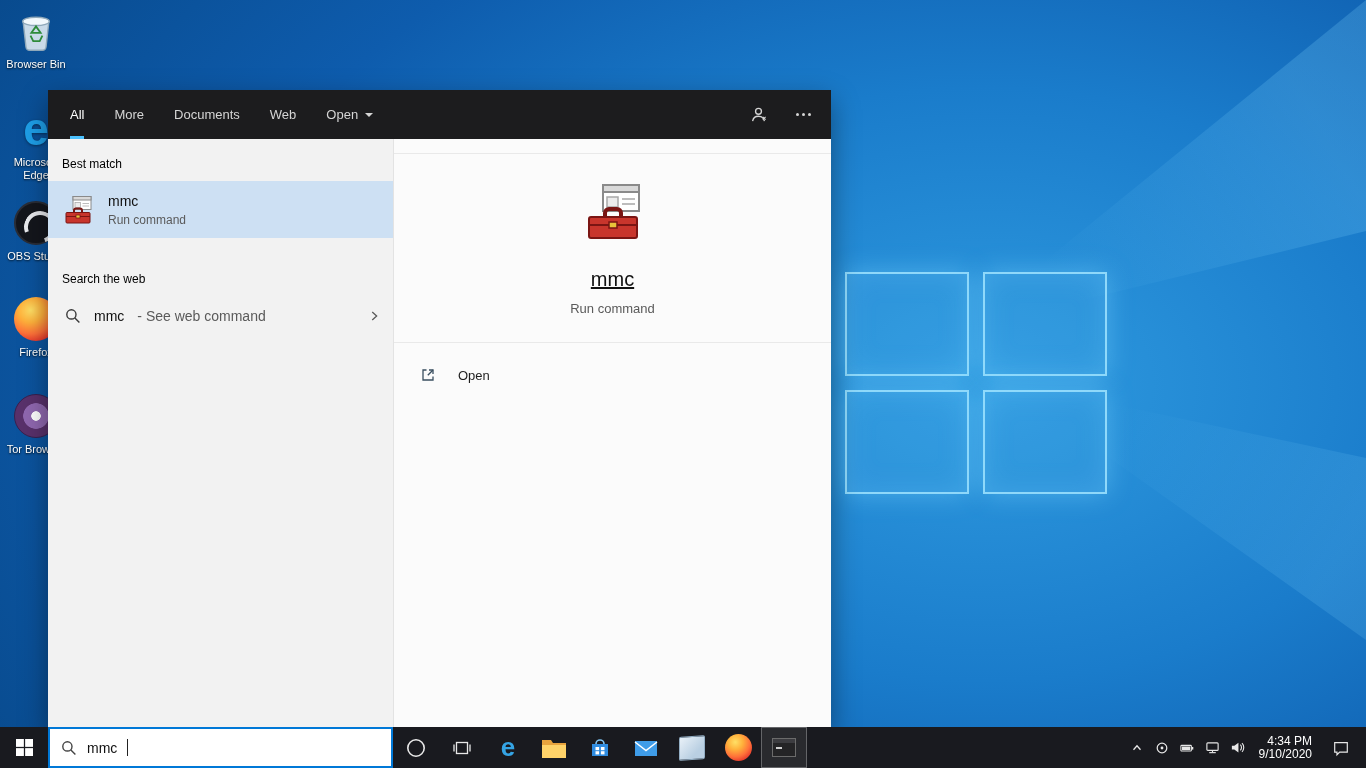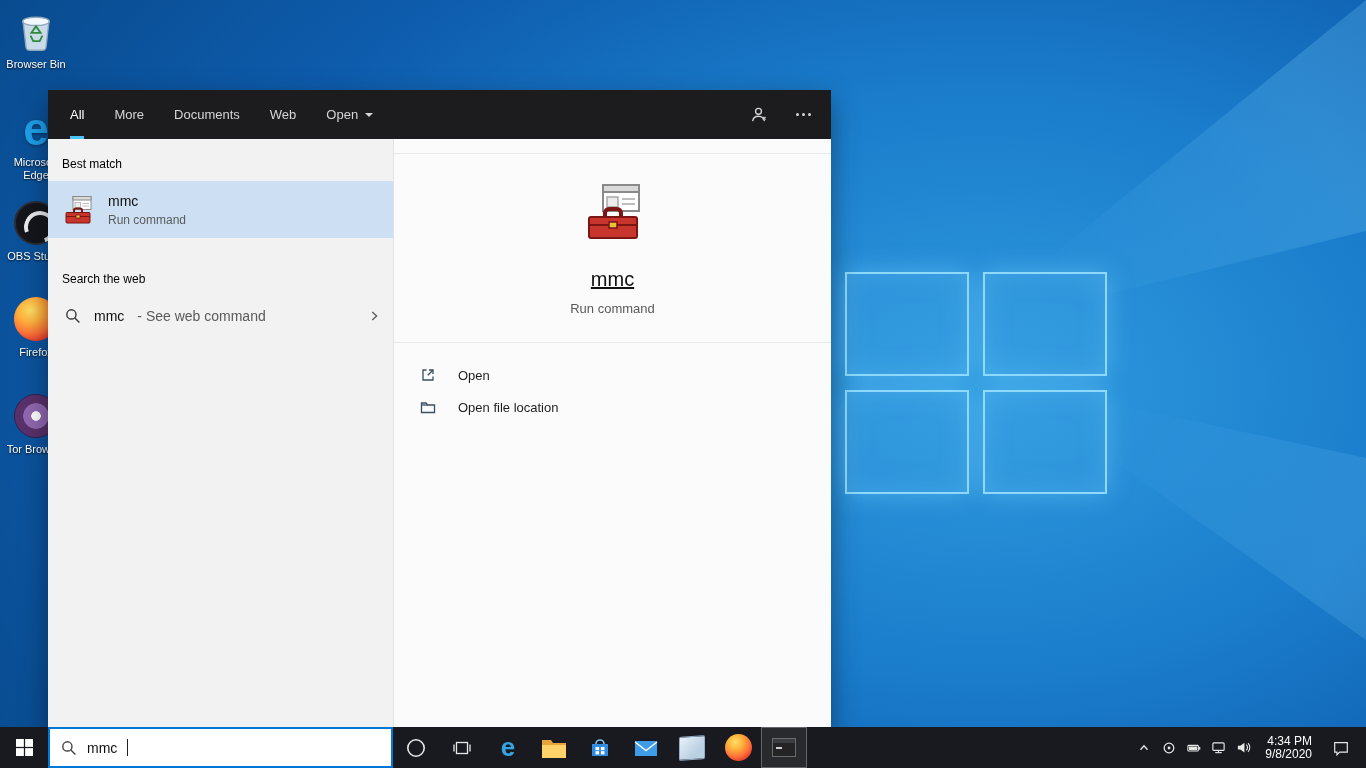--- a/index.html
+++ b/index.html
@@ -278,29 +278,20 @@
           <div class="action">
             <span style="display:flex">
               <svg width="16" height="16" viewBox="0 0 16 16" fill="none" stroke="#3a4f60" stroke-width="1.3">
                 <path d="M6.5 3 H3 v10 h10 V9.5"></path>
                   <path d="M9 3 h4 v4"></path>
                   <path d="M13 3 L7.8 8.2"></path>
               </svg>
             </span>
             <span>Open</span>
           </div>
-          <div class="action">
-            <span style="display:flex">
-              <svg width="16" height="16" viewBox="0 0 16 16" fill="none" stroke="#3a4f60" stroke-width="1.3">
-                <path d="M1.5 4 h4.5 l1.5 2 h7 v7.5 h-13 z"></path>
-                  <path d="M1.5 6 h6"></path>
-              </svg>
-            </span>
-            <span>Open file location</span>
-          </div>
         </div>
       </div>
     </div>
   </div>
 </div>
 
 <div class="taskbar">
 
   <div class="tb-btn start">
     <svg width="17" height="17" viewBox="0 0 16 16">
@@ -404,21 +395,21 @@
       </svg>
     </div>
     <div class="tray-btn">
       <svg width="15" height="15" viewBox="0 0 16 16">
         <path d="M2 6 v4 h2.6 L9 13.2 V2.8 L4.6 6 z" fill="#e8e8e8"></path>
         <path d="M11 5 a4.2 4.2 0 0 1 0 6 M12.8 3.4 a6.6 6.6 0 0 1 0 9.2" fill="none" stroke="#e8e8e8" stroke-width="1.2"></path>
       </svg>
     </div>
     <div class="clock">
       <div>4:34 PM</div>
-      <div>9/8/2020</div>
+      <div>9/10/2020</div>
     </div>
     <div class="tray-btn action-center">
       <svg width="18" height="18" viewBox="0 0 20 20" fill="none" stroke="#e8e8e8" stroke-width="1.3">
         <path d="M3 4 h14 v10.5 h-8.5 l-3 3 v-3 H3 z"></path>
       </svg>
     </div>
     <div class="show-desktop"></div>
   </div>
 </div>
 

